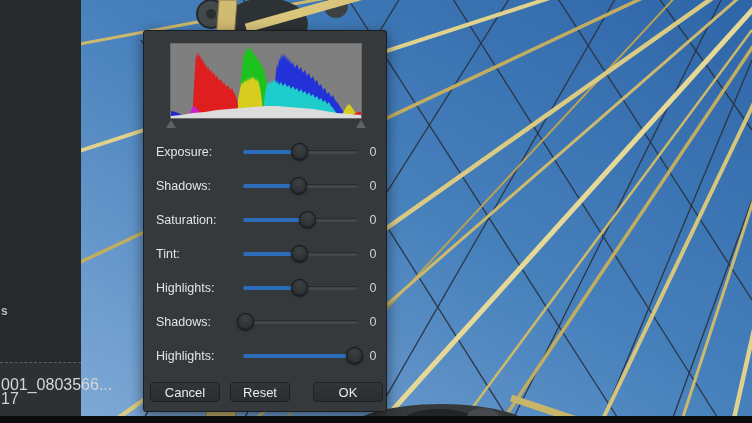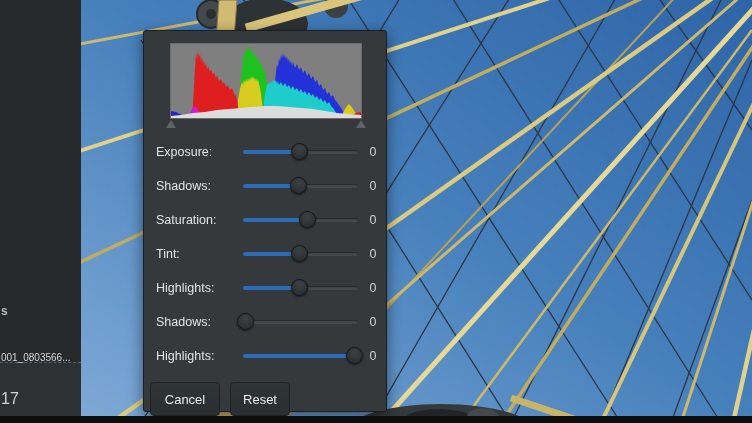--- a/index.html
+++ b/index.html
@@ -10,21 +10,21 @@
     -webkit-font-smoothing:antialiased;
   }
   
   .photo{position:absolute;left:81px;top:0;width:671px;height:423px;}
   
   .left-panel{position:absolute;left:0;top:0;width:81px;height:423px;background:#27292b;}
   .left-panel .upper{position:absolute;left:0;top:0;width:81px;height:362px;background:#27292b;}
   .left-panel .fragment{position:absolute;left:1px;top:304px;font-size:12px;font-weight:bold;color:#b9bcbe;}
   .left-panel .separator{position:absolute;left:0;top:362px;width:81px;border-top:1px dashed #5e6164;}
   .left-panel .lower{position:absolute;left:0;top:363px;width:81px;height:60px;background:#2e3133;}
-  .left-panel .fname{position:absolute;left:1px;top:352px;font-size:10px;color:#d5d7d9;white-space:nowrap;}
+  .left-panel .fname{position:absolute;left:1px;top:376px;font-size:16px;color:#d5d7d9;white-space:nowrap;}
   .left-panel .fdate{position:absolute;left:1px;top:390px;font-size:16px;color:#cfd2d4;}
   
   .bottom-strip{position:absolute;left:0;top:416px;width:752px;height:7px;background:#0c0c0c;z-index:6;}
   
   .dialog{
     position:absolute;left:143px;top:30px;width:244px;height:382px;
     background:#35393b;border:1px solid #1c1f21;border-radius:3px;
     box-shadow:0 4px 14px rgba(0,0,0,.5);z-index:5;box-sizing:border-box;
   }
   .hist{position:absolute;left:27px;top:13px;width:190px;height:74px;background:#7f7f7f;
@@ -44,21 +44,21 @@
                 background:#2a6cb8;border-radius:2px;}
   .slider .knob{position:absolute;top:0;left:calc(var(--f)*100% - 8.5px);width:15px;height:15px;
                 border-radius:50%;background:radial-gradient(circle at 50% 32%,#3c4144,#26292c);
                 border:1px solid #141617;box-shadow:0 1px 2px rgba(0,0,0,.55);}
   .row .val{position:absolute;left:219px;top:10px;width:20px;text-align:center;
             font-size:12.5px;color:#cfd2d3;}
   
   .btn{position:absolute;top:351px;height:14px;box-sizing:border-box;
        background:linear-gradient(#303537,#2a2e30);border:1px solid #1e2123;border-radius:4px;
        color:#e9ebec;font-size:13px;font-family:inherit;cursor:pointer;
-       display:flex;align-items:center;justify-content:center;padding:16px;}
+       display:flex;align-items:center;justify-content:center;padding:9px;}
   .btn.cancel{left:6px;width:70px;}
   .btn.reset{left:86px;width:60px;}
   .btn.ok{left:169px;width:70px;}
 </style>
 </head>
 <body>
 
 <svg class="photo" viewBox="0 0 671 423" preserveAspectRatio="none">
   <defs>
     <linearGradient id="sky" x1="1" y1="0" x2="0" y2="1">
@@ -214,15 +214,16 @@
     <div class="slider" style="--f: 0.97;">
       <div class="track"></div>
       <div class="fill"></div>
       <div class="knob"></div>
     </div>
     <span class="val">0</span>
   </div>
 
   <button class="btn cancel">Cancel</button>
   <button class="btn reset">Reset</button>
+  <button class="btn ok">OK</button>
 </div>
 
 <div class="bottom-strip"></div>
 
 </body></html>

